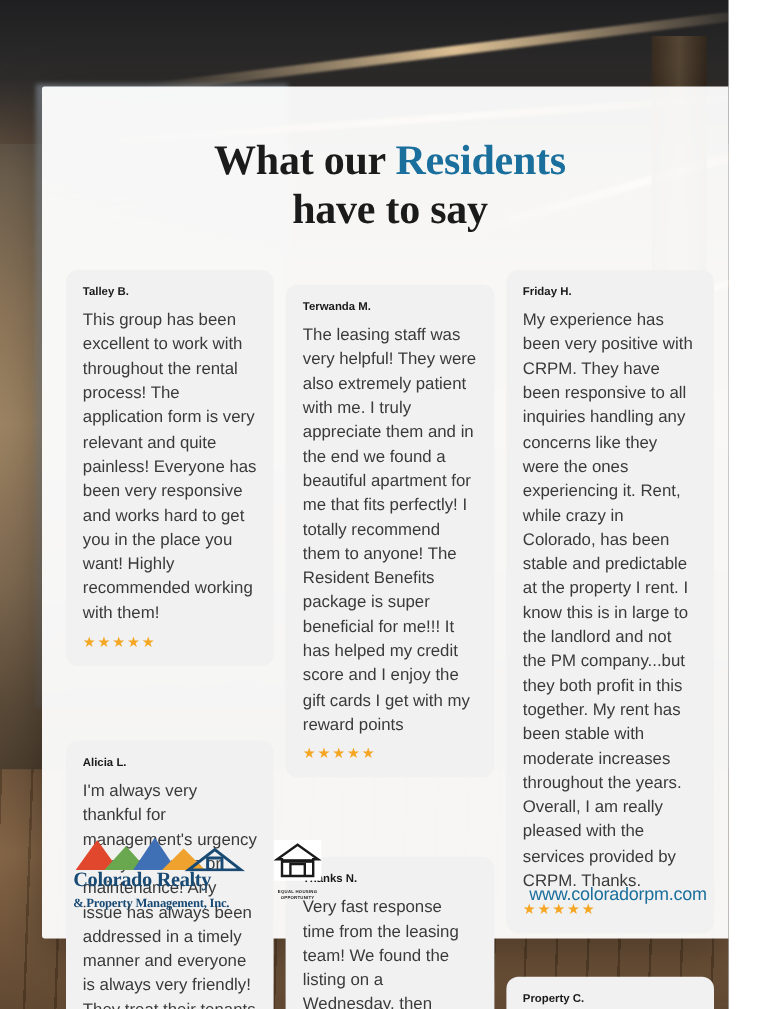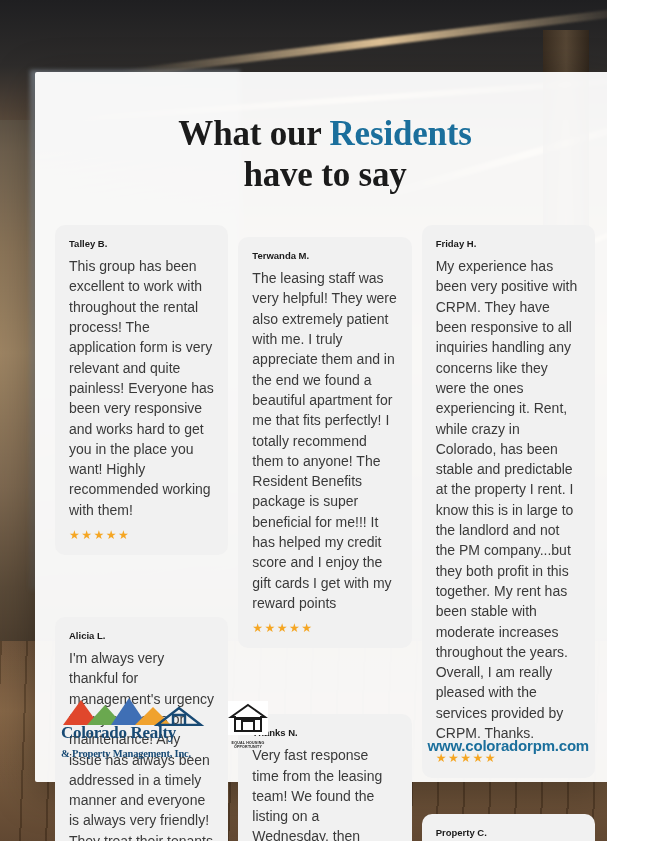--- a/index.html
+++ b/index.html
@@ -155,21 +155,21 @@
     font-size: 3.6px;
     font-weight: 700;
     color: #1a1a1a;
     letter-spacing: 0.2px;
     line-height: 1.25;
     margin-top: 2px;
   }
   .website {
     margin-left: auto;
     font-size: 15px;
-    font-weight: 700;
+    font-weight: 400;
     color: #1b6f9c;
     letter-spacing: -0.2px;
   }
 </style>
 </head>
 <body>
 
 <div class="page">
   <div class="bg">
     <div class="bg-ceiling"></div>

